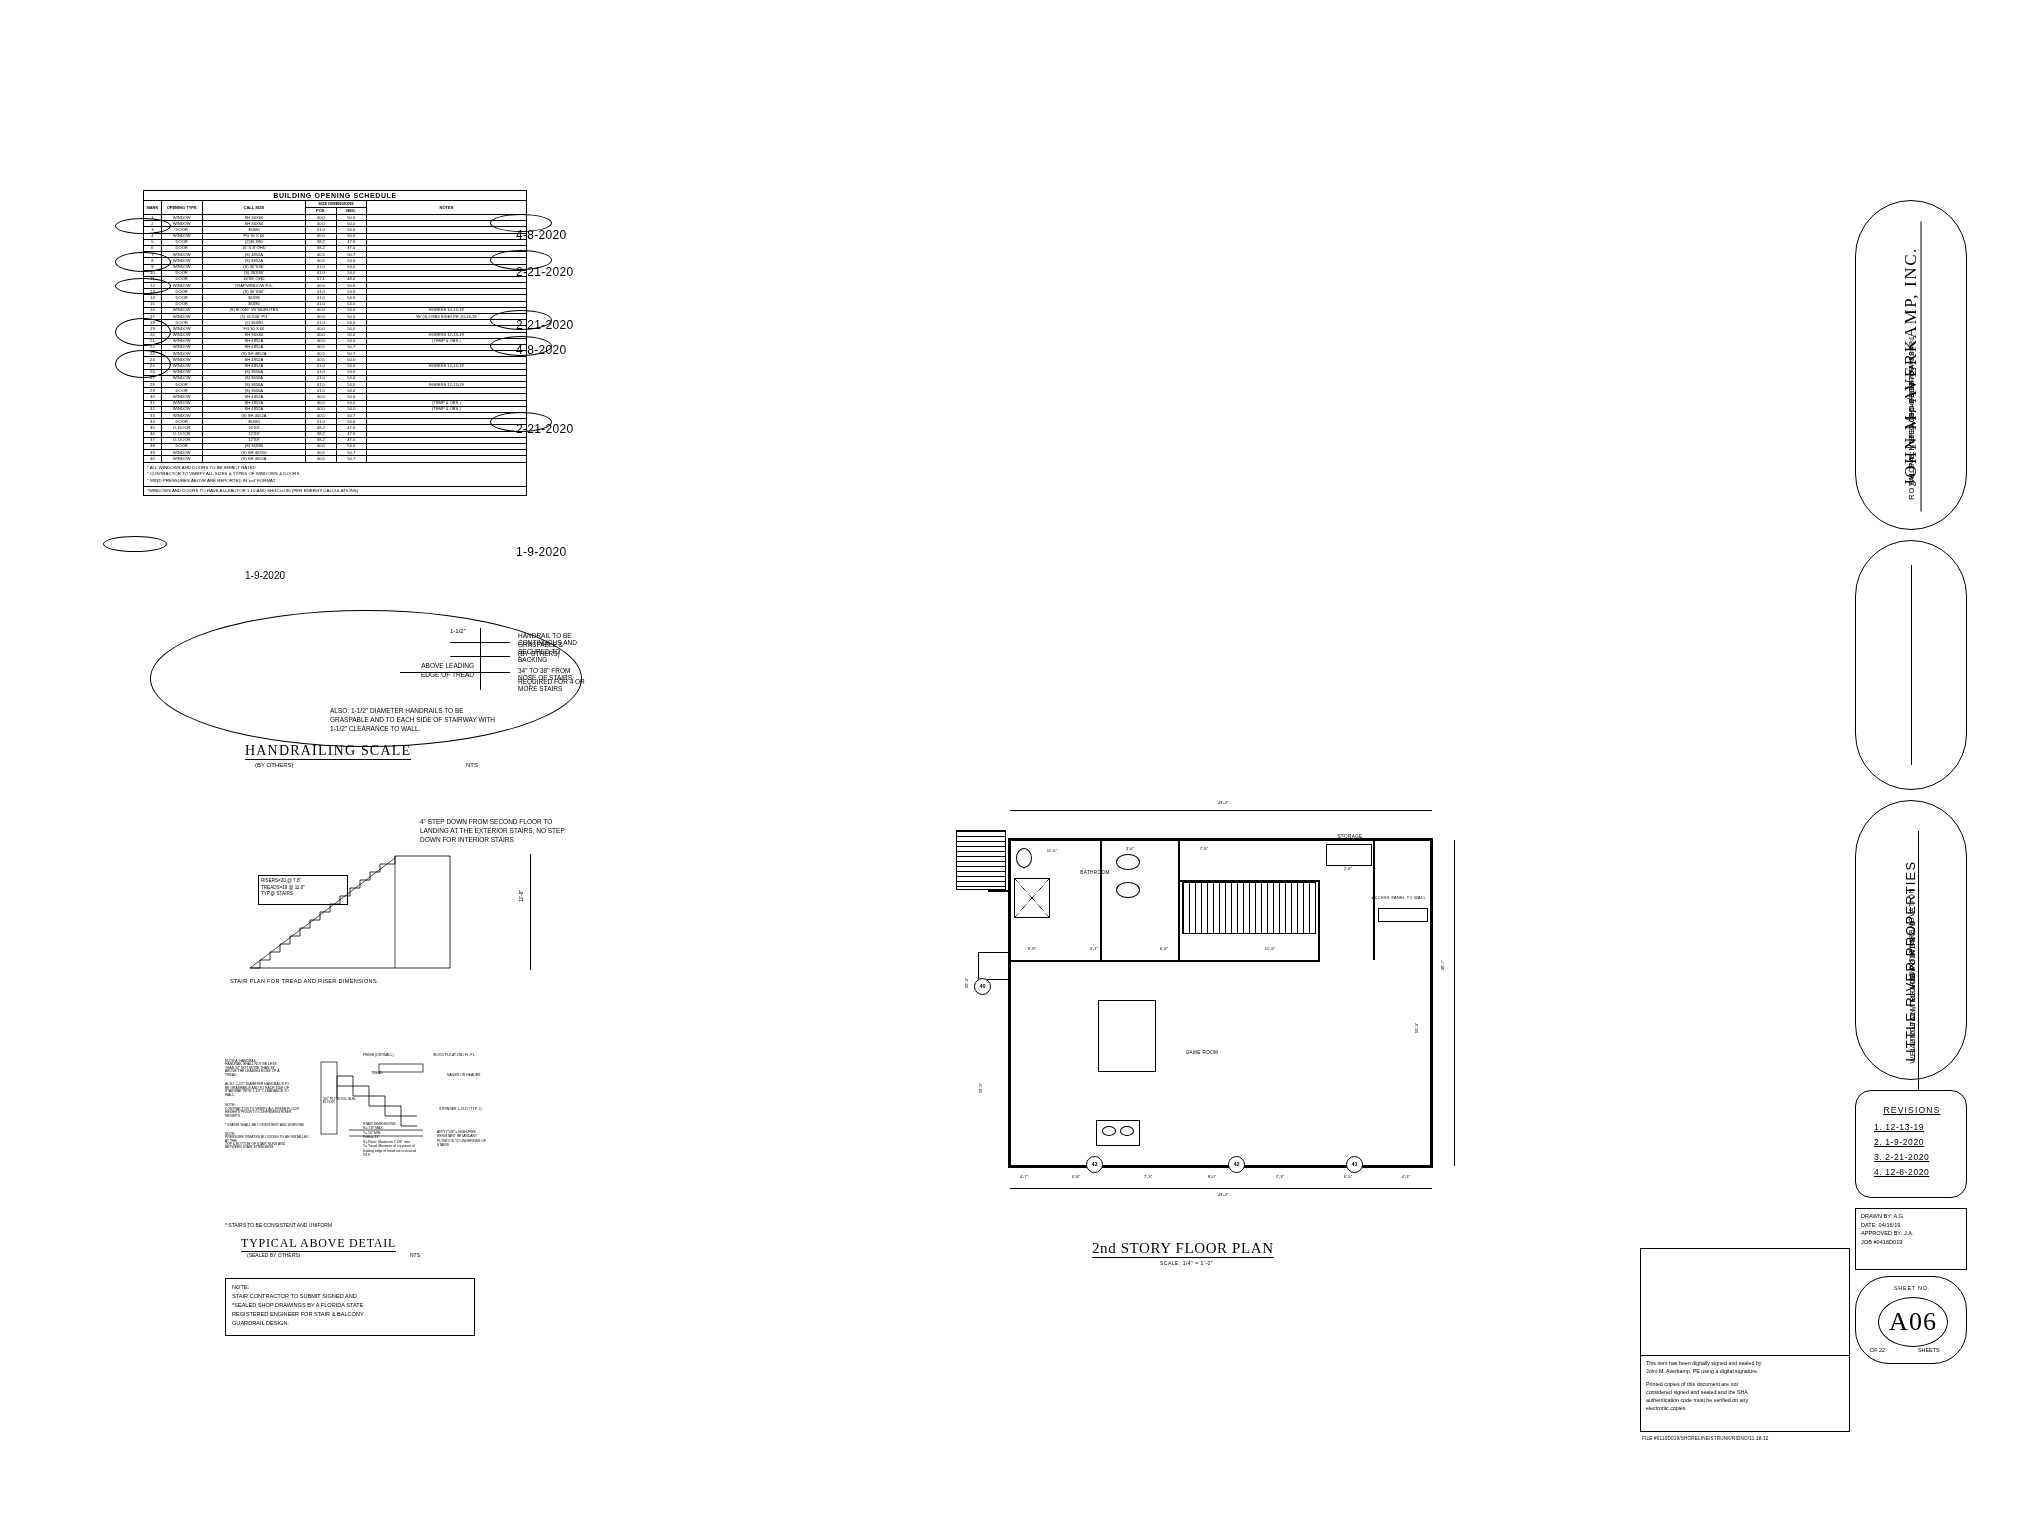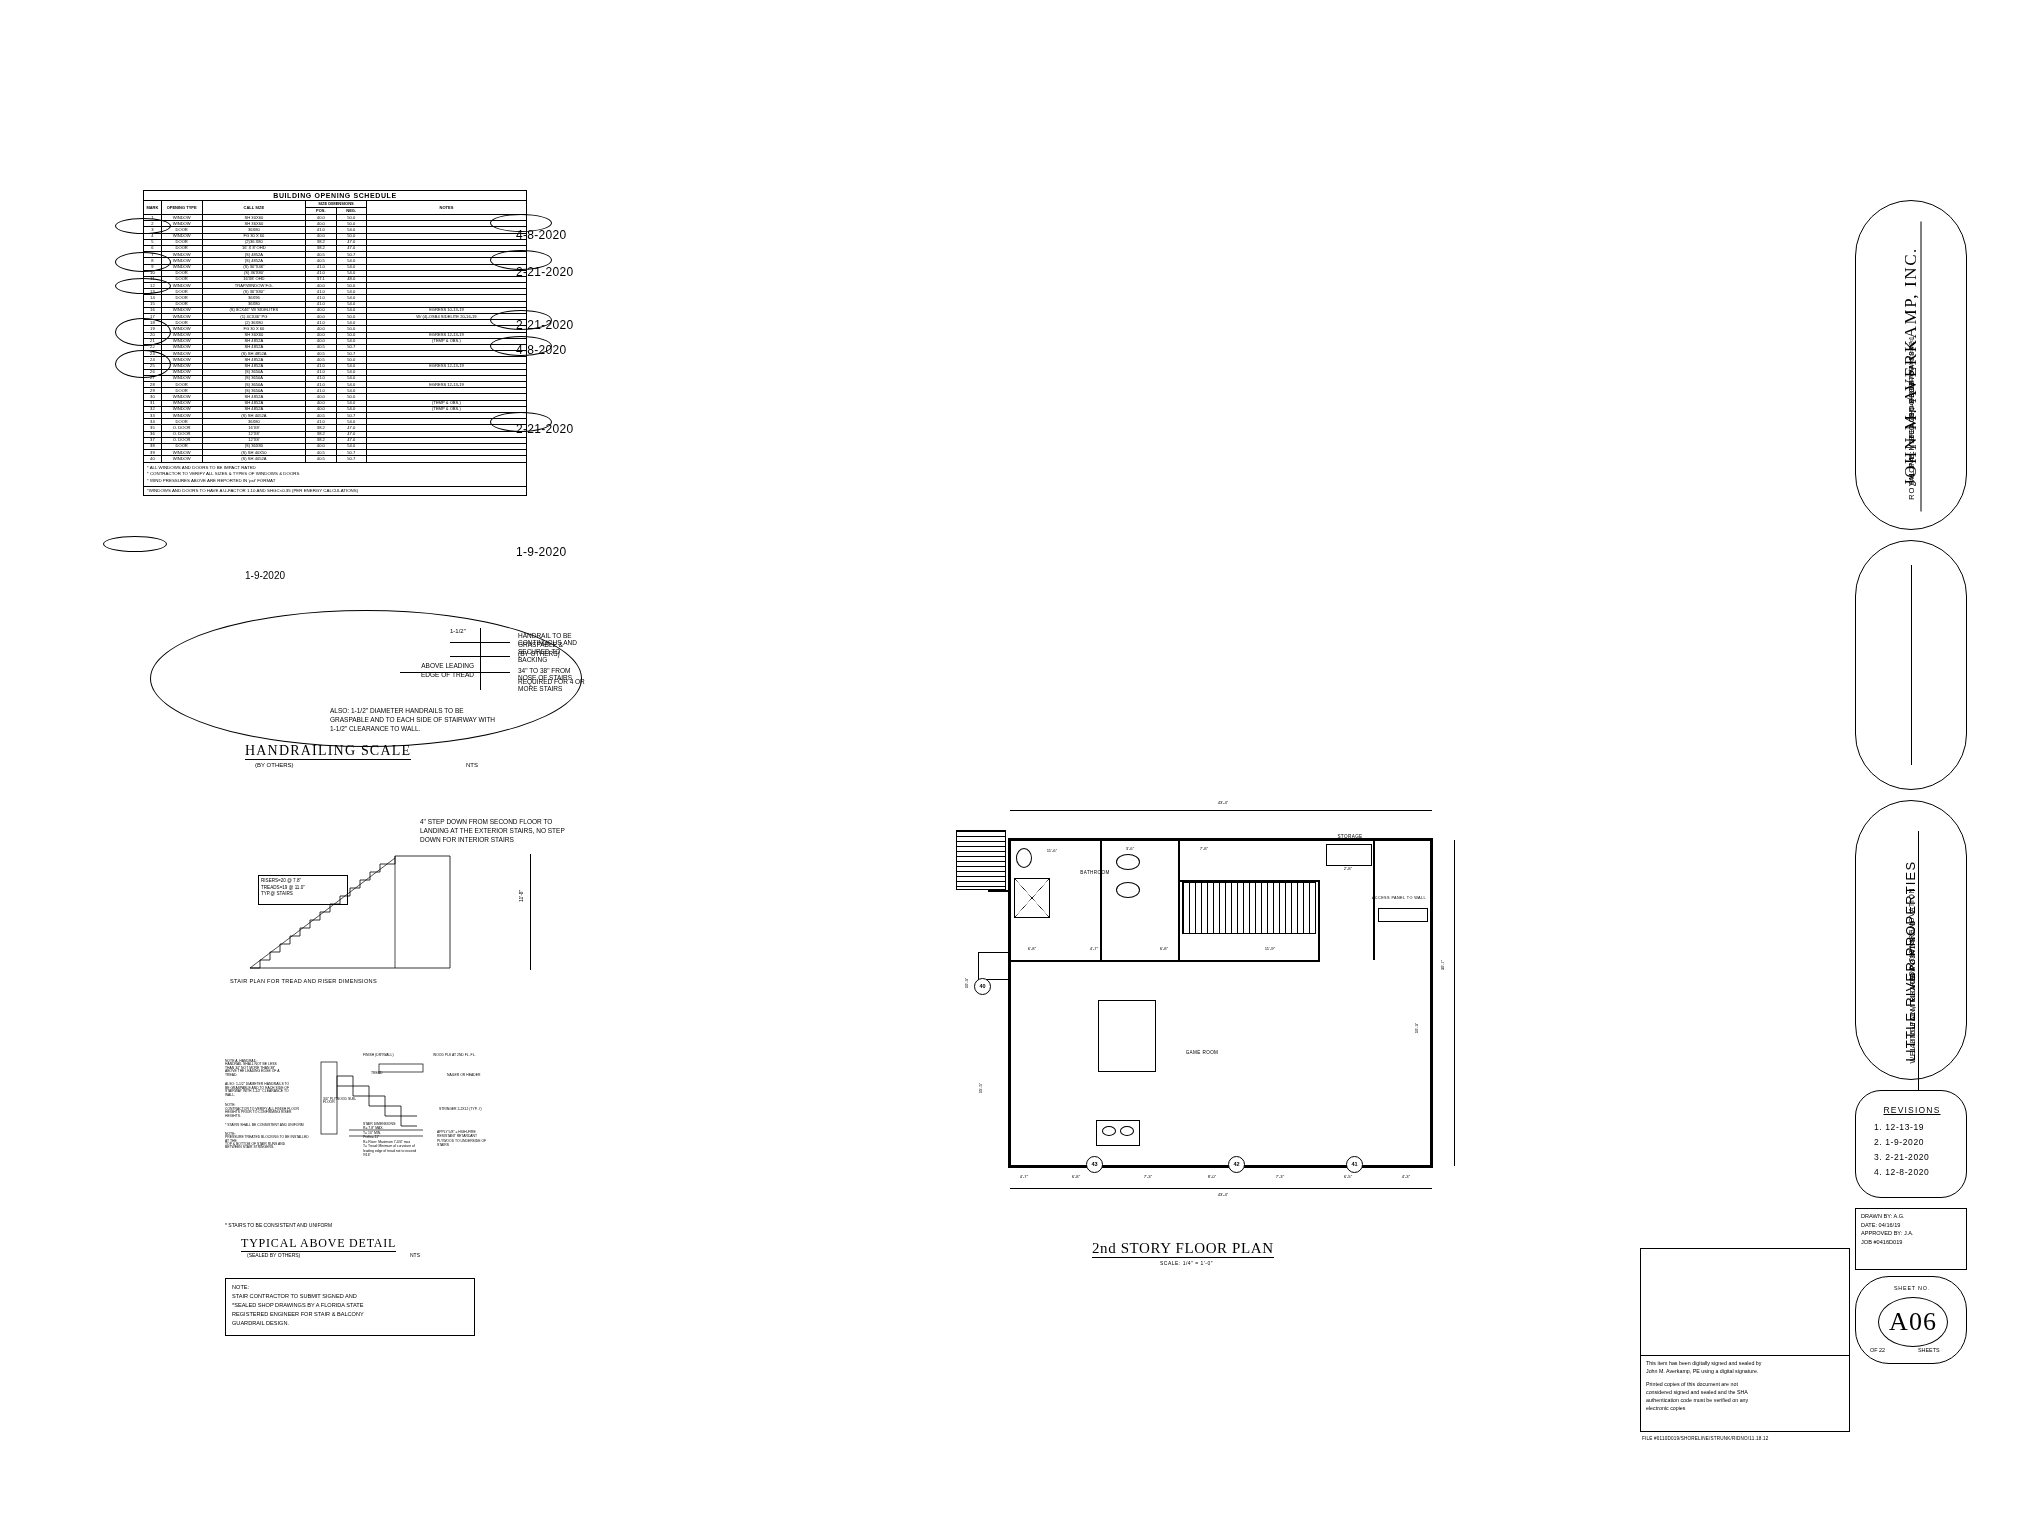--- a/index.html
+++ b/index.html
@@ -196,24 +196,24 @@
     font-size: 13px;
     letter-spacing: 1.2px;
     border-bottom: 1px solid #000;
   }
   .tb-proj-sub { font-size: 7px; letter-spacing: 0.9px; }
   .tb-proj-top { font-size: 6.5px; letter-spacing: 1px; }
 
   .rev-box {
     position: absolute;
     border: 1.2px solid #000;
-    border-radius: 26px;
+    border-radius: 16px;
     box-sizing: border-box;
   }
-  .rev-list { font-size: 8.5px; line-height: 1.5; letter-spacing: .6px; }
+  .rev-list { font-size: 8.5px; line-height: 1.5; letter-spacing: .6px; text-decoration: underline; }
   .rev-head { font-size: 8.5px; letter-spacing: 1.2px; text-decoration: underline; }
 
   .dib-box {
     position: absolute;
     border: 1.2px solid #000;
     box-sizing: border-box;
     font-size: 5.6px;
     line-height: 1.55;
     padding: 3px 5px;
   }

